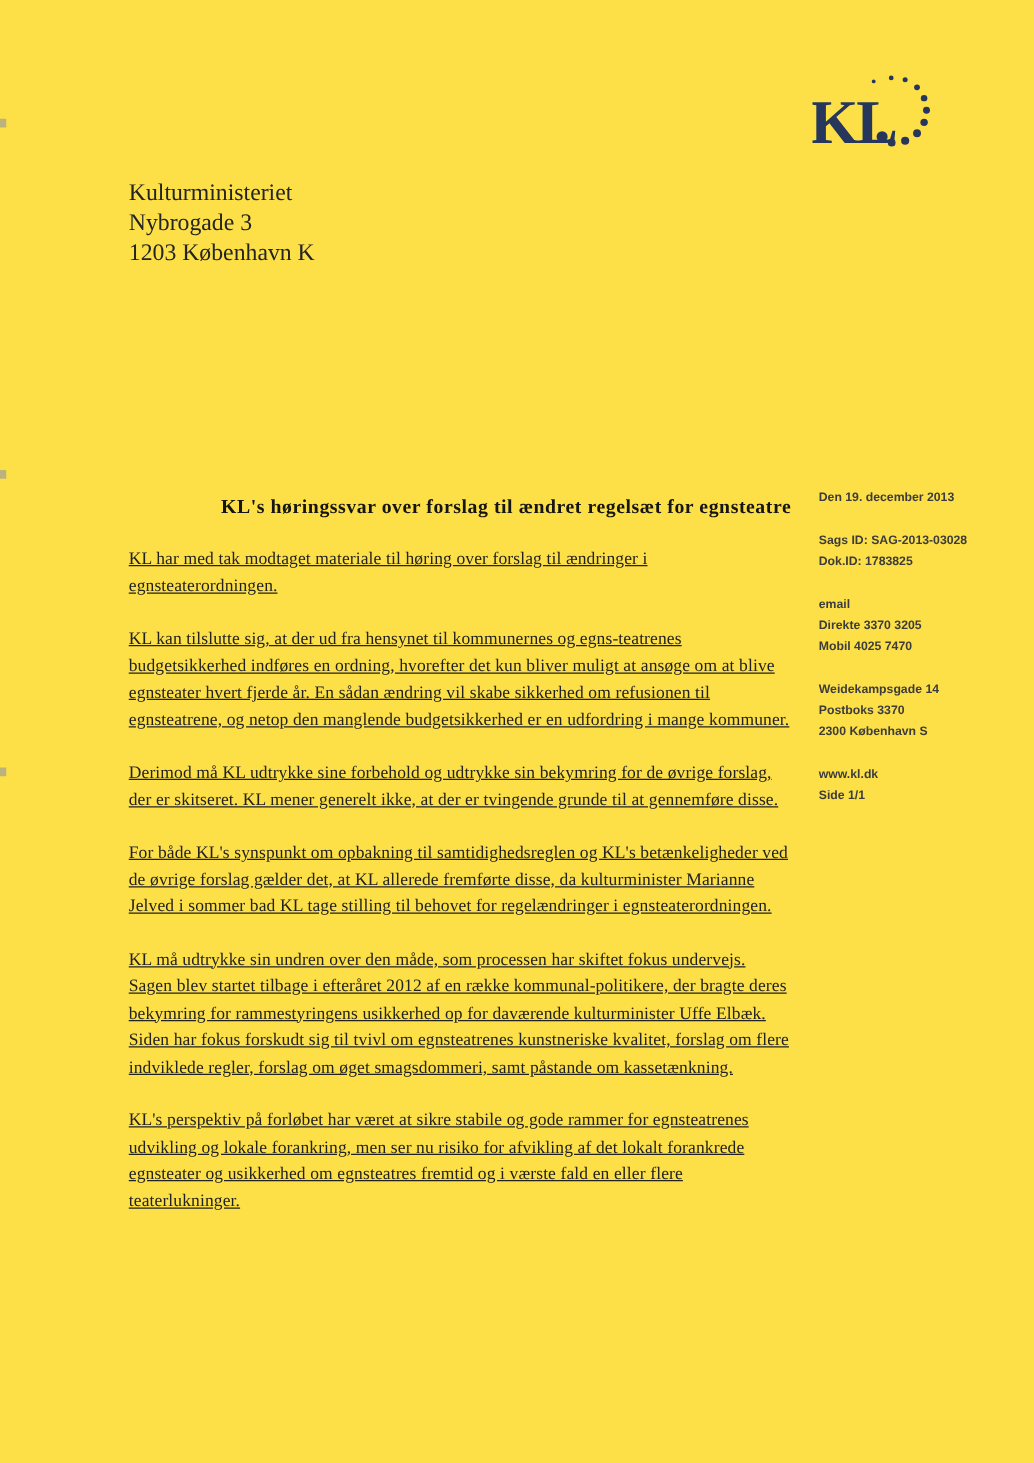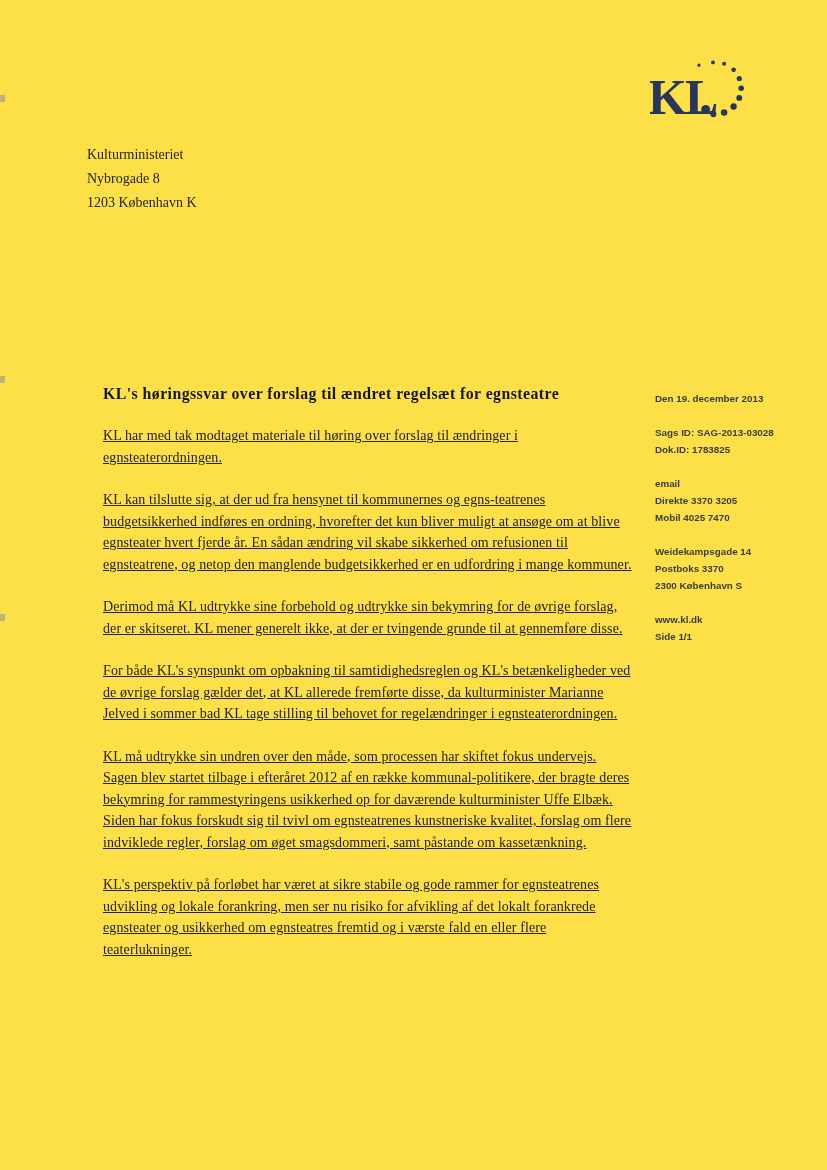--- a/index.html
+++ b/index.html
@@ -33,40 +33,41 @@
     top: 54px;
     left: 650px;
     width: 96px;
     height: 78px;
   }
 
   
   .recipient {
     position: absolute;
     top: 143px;
-    left: 87px;
-    font-size: 14px;
+    left: 103px;
+    font-size: 19px;
     line-height: 24px;
     color: #242424;
   }
 
   
   .main {
     position: absolute;
     top: 382px;
     left: 103px;
     width: 530px;
   }
   .title {
     font-size: 15.8px;
     font-weight: bold;
     letter-spacing: 0.45px;
     line-height: 24px;
     color: #151515;
-    margin: 0 0 19px 0;
+    margin: 12px 0 19px 0;
+    text-align: right;
   }
   .para {
     font-size: 14px;
     line-height: 21.5px;
     letter-spacing: 0.1px;
     margin: 0 0 21px 0;
     color: #222222;
     text-decoration: underline;
   }
 
@@ -115,21 +116,21 @@
         <circle cx="93.0" cy="44.1" r="3.1"></circle>
         <circle cx="87.1" cy="53.1" r="3.3"></circle>
         <circle cx="77.2" cy="59.4" r="3.4"></circle>
         <circle cx="66.0" cy="61.0" r="3.2"></circle>
       </g>
     </svg>
   </div>
 
   <div class="recipient">
     <div class="line">Kulturministeriet</div>
-    <div class="line">Nybrogade 8</div>
+    <div class="line">Nybrogade 3</div>
     <div class="line">1203 København K</div>
   </div>
 
   <div class="main">
     <h1 class="title">KL's høringssvar over forslag til ændret regelsæt for egnsteatre</h1>
     <p class="para">KL har med tak modtaget materiale til høring over forslag til ændringer i egnsteaterordningen.</p>
     <p class="para">KL kan tilslutte sig, at der ud fra hensynet til kommunernes og egns-teatrenes budgetsikkerhed indføres en ordning, hvorefter det kun bliver muligt at ansøge om at blive egnsteater hvert fjerde år. En sådan ændring vil skabe sikkerhed om refusionen til egnsteatrene, og netop den manglende budgetsikkerhed er en udfordring i mange kommuner.</p>
     <p class="para">Derimod må KL udtrykke sine forbehold og udtrykke sin bekymring for de øvrige forslag, der er skitseret. KL mener generelt ikke, at der er tvingende grunde til at gennemføre disse.</p>
     <p class="para">For både KL's synspunkt om opbakning til samtidighedsreglen og KL's betænkeligheder ved de øvrige forslag gælder det, at KL allerede fremførte disse, da kulturminister Marianne Jelved i sommer bad KL tage stilling til behovet for regelændringer i egnsteaterordningen.</p>
     <p class="para">KL må udtrykke sin undren over den måde, som processen har skiftet fokus undervejs. Sagen blev startet tilbage i efteråret 2012 af en række kommunal-politikere, der bragte deres bekymring for rammestyringens usikkerhed op for daværende kulturminister Uffe Elbæk. Siden har fokus forskudt sig til tvivl om egnsteatrenes kunstneriske kvalitet, forslag om flere indviklede regler, forslag om øget smagsdommeri, samt påstande om kassetænkning.</p>

